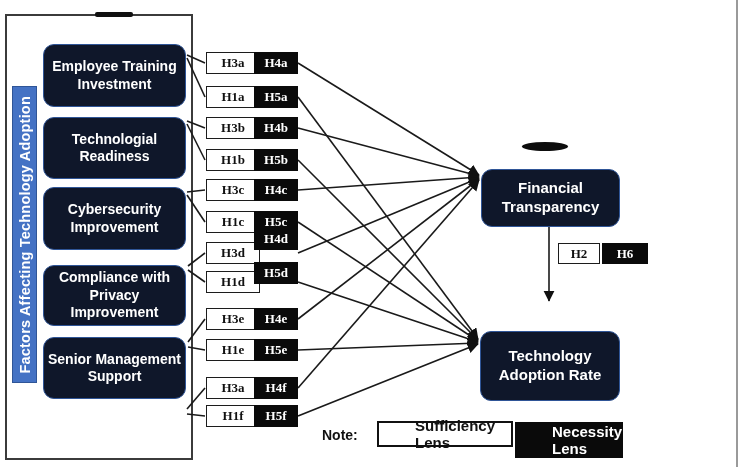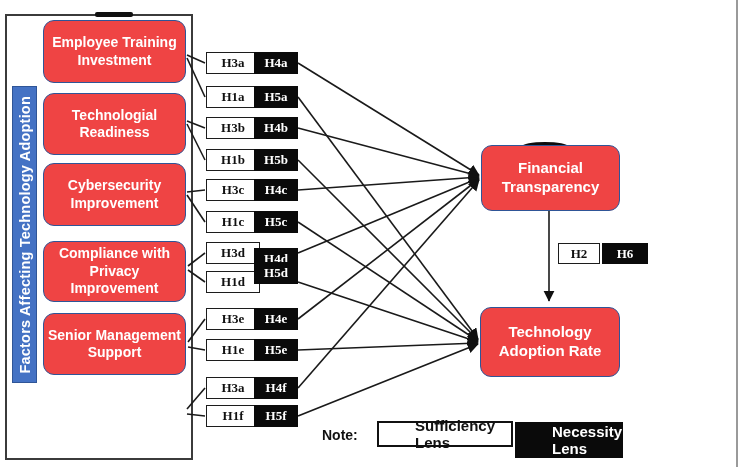--- a/index.html
+++ b/index.html
@@ -24,33 +24,33 @@
     position:absolute;left:12px;top:86px;width:25px;height:297px;
     background:#4472C4;border:1px solid #2F5597;box-sizing:border-box;
     display:flex;align-items:center;justify-content:center;z-index:2;
   }
   .vbar span{
     writing-mode:vertical-rl;transform:rotate(180deg);
     color:#fff;font-weight:bold;font-size:14.5px;white-space:nowrap;letter-spacing:.2px;
   }
   
   .blue-box{
-    position:absolute;background:#ef4444;border:1.6px solid #2F5597;border-radius:11px;
+    position:absolute;background:#0f172a;border:1.6px solid #2F5597;border-radius:11px;
     color:#fff;font-weight:bold;display:flex;align-items:center;justify-content:center;
-    text-align:center;box-sizing:border-box;z-index:2;line-height:1.25;
+    text-align:center;box-sizing:border-box;z-index:2;line-height:1.25;margin-top:24px;
   }
   .factor{left:43px;width:143px;font-size:14px;padding:2px 3px;}
   #f1{top:20px;height:63px;}
   #f2{top:93px;height:62px;}
   #f3{top:163px;height:63px;}
   #f4{top:241px;height:61px;}
   #f5{top:313px;height:62px;}
   #f6{top:383px;height:64px;}
   .target{font-size:15px;padding:2px 8px;}
-  #ft{left:481px;top:145px;width:139px;height:66px;}
+  #ft{left:481px;top:145px;width:139px;height:58px;}
   #tar{left:480px;top:307px;width:140px;height:70px;}
   .ft-arc{
     position:absolute;left:522px;top:142px;width:46px;height:9px;background:#0d0d0d;
     border-radius:50%;z-index:1;
   }
   
   .hyp{
     position:absolute;height:22px;box-sizing:border-box;display:flex;align-items:center;
     justify-content:center;font-family:"Liberation Serif",serif;font-weight:600;
     font-size:13px;z-index:2;
@@ -98,21 +98,21 @@
   <div class="hyp black" style="top:86px">H5a</div>
   <div class="hyp white" style="top:117px">H3b</div>
   <div class="hyp black" style="top:117px">H4b</div>
   <div class="hyp white" style="top:149px">H1b</div>
   <div class="hyp black" style="top:149px">H5b</div>
   <div class="hyp white" style="top:179px">H3c</div>
   <div class="hyp black" style="top:179px">H4c</div>
   <div class="hyp white" style="top:211px">H1c</div>
   <div class="hyp black" style="top:211px">H5c</div>
   <div class="hyp white" style="top:242px">H3d</div>
-  <div class="hyp black" style="top:248px">H4d</div>
+  <div class="hyp black" style="top:228px">H4d</div>
   <div class="hyp white" style="top:271px">H1d</div>
   <div class="hyp black" style="top:262px">H5d</div>
   <div class="hyp white" style="top:308px">H3e</div>
   <div class="hyp black" style="top:308px">H4e</div>
   <div class="hyp white" style="top:339px">H1e</div>
   <div class="hyp black" style="top:339px">H5e</div>
   <div class="hyp white" style="top:377px">H3a</div>
   <div class="hyp black" style="top:377px">H4f</div>
   <div class="hyp white" style="top:405px">H1f</div>
   <div class="hyp black" style="top:405px">H5f</div>

